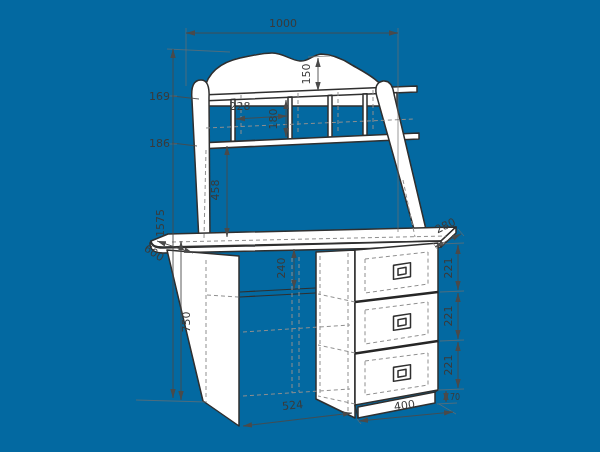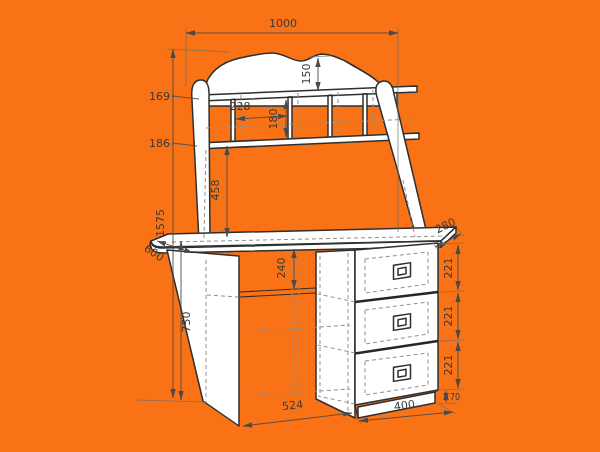--- a/index.html
+++ b/index.html
@@ -1,16 +1,16 @@
 <!DOCTYPE html>
 <html><head>
 <meta charset="utf-8">
 <style>
   html,body{margin:0;padding:0;background:#fff;}
-  .stage{width:600px;height:452px;background:#f97316;position:relative;overflow:hidden;
+  .stage{width:600px;height:452px;background:#0369a1;position:relative;overflow:hidden;
          font-family:"DejaVu Sans", sans-serif;}
   svg{display:block;}
   .obj{fill:#ffffff;stroke:#2f2f2f;stroke-width:1.5;stroke-linejoin:round;}
   .obj-thin{fill:none;stroke:#2f2f2f;stroke-width:1.2;stroke-linejoin:round;}
   .obj-thick{fill:none;stroke:#262626;stroke-width:2.6;}
   .hid{fill:none;stroke:#8f8f8f;stroke-width:1;stroke-dasharray:4 3;}
   .dim{fill:none;stroke:#4a4a4a;stroke-width:0.9;}
   .ext{fill:none;stroke:#6f6f6f;stroke-width:0.7;}
   .lbl{fill:#3a3a3a;font-size:11px;font-family:"DejaVu Sans", sans-serif;}
   .lbl-sm{fill:#3a3a3a;font-size:8px;font-family:"DejaVu Sans", sans-serif;}

